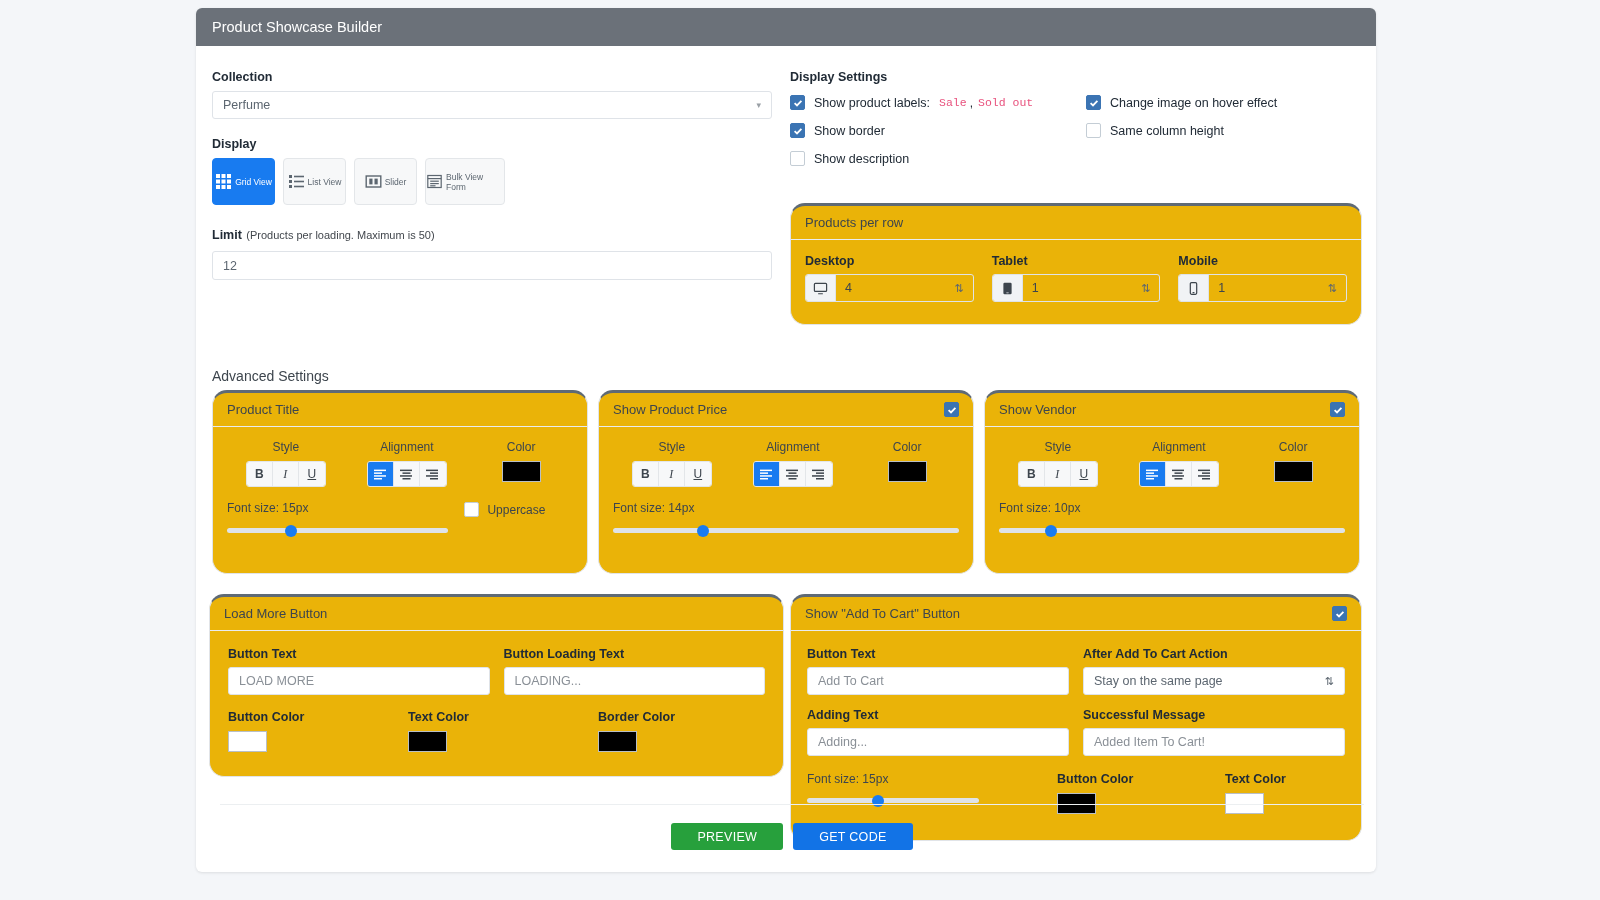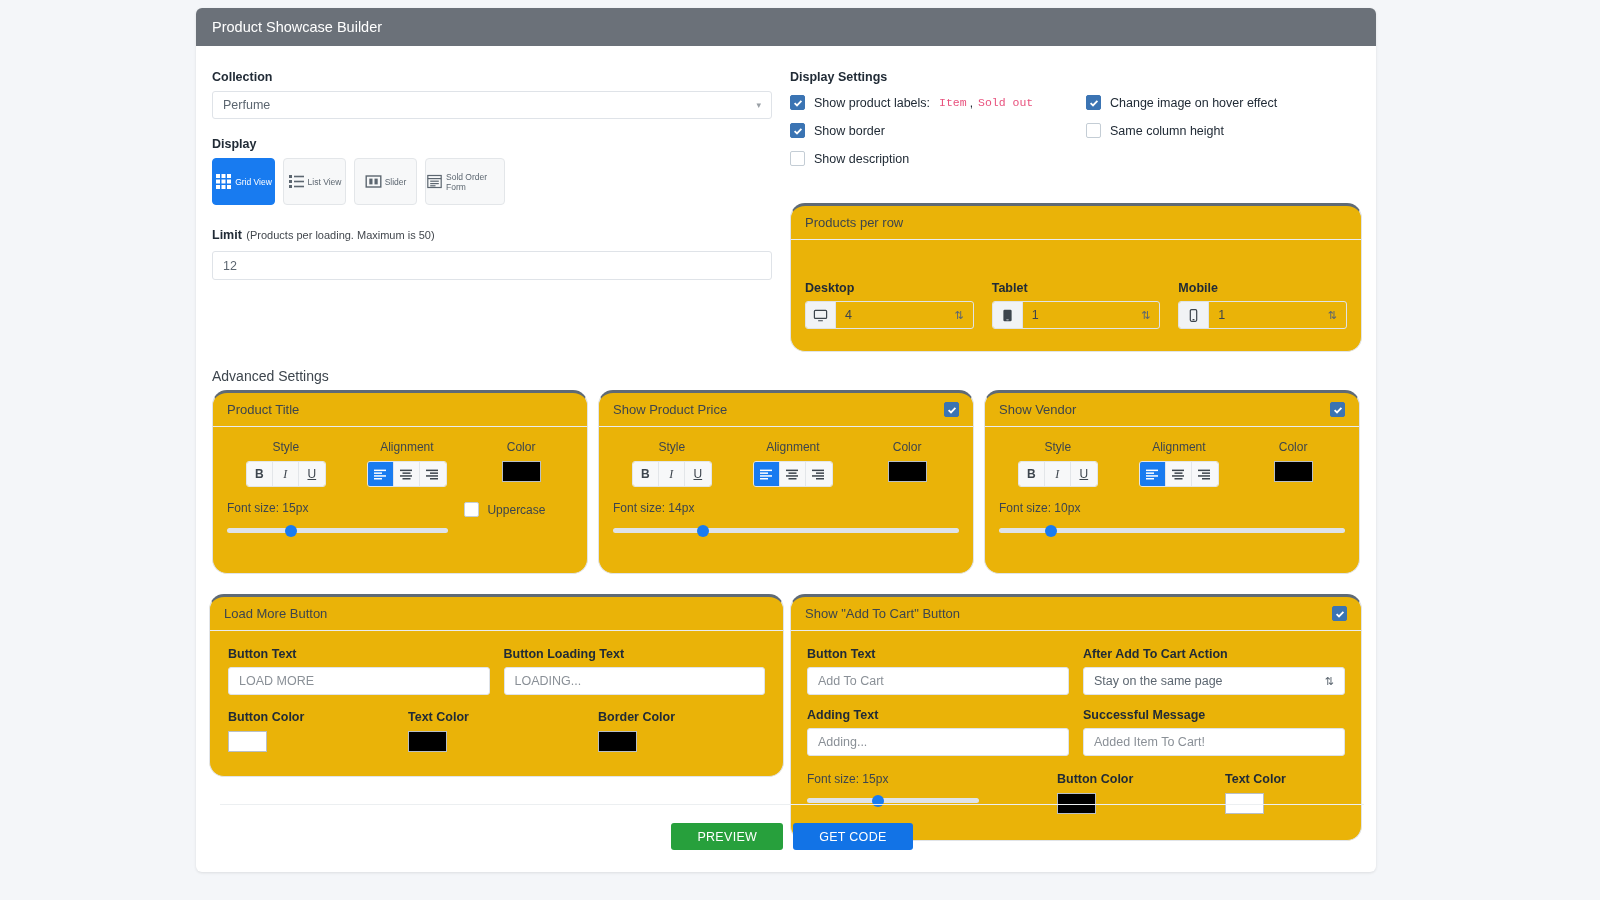--- a/index.html
+++ b/index.html
@@ -61,21 +61,21 @@
   .tag{ font-family:"Liberation Mono", monospace; color:#e8517d; font-size:11.5px; }
 
   
   .panel{ border:1px solid #e1e4e8; border-top:3px solid #5f6a75; border-radius:15px; background:#eab308; }
   .panel-head{ padding:9px 14px; border-bottom:1px solid #e9ecef;
      font-size:13px; color:#3d454d; display:flex; align-items:center; }
   .panel-head .hcb{ margin-left:auto; }
   .panel-body{ padding:13px 14px 15px; }
 
   
-  .ppr-grid{ display:flex; gap:18px;margin-top:27px; }
+  .ppr-grid{ display:flex; gap:18px; }
   .ppr-col{ flex:1; }
   .ppr-sel{ display:flex; height:28px; border:1px solid #dfe3e8; border-radius:3px; margin-top:6px; overflow:hidden; }
   .ppr-ico{ width:30px; background:#f1f3f5; border-right:1px solid #dfe3e8;
             display:flex; align-items:center; justify-content:center; }
   .ppr-val{ flex:1; display:flex; align-items:center; padding:0 9px; font-size:12.5px; color:#3d454d; }
   .spin{ margin-left:auto; padding-right:9px; display:flex; align-items:center; color:#5c6670; font-size:11px; }
 
   
   .adv-title{ font-size:14px; color:#3d454d; margin:0 0 6px 0; }
   .cards3{ display:flex; gap:10px; }
@@ -172,21 +172,21 @@
         <div class="disp-btn wide">
           <span>
             <svg width="17" height="17" viewBox="0 0 17 17" fill="none" stroke="currentColor" stroke-width="1.2">
               <rect x="1.8" y="2.5" width="13.4" height="12"></rect>
               <line x1="1.8" y1="5.6" x2="15.2" y2="5.6"></line>
               <line x1="4.2" y1="8.2" x2="12.8" y2="8.2"></line>
               <line x1="4.2" y1="10.6" x2="12.8" y2="10.6"></line>
               <line x1="4.2" y1="12.8" x2="9.5" y2="12.8"></line>
             </svg>
           </span>
-          <span>Sold Order Form</span>
+          <span>Bulk View Form</span>
         </div>
       </div>
 
       <div style="margin-top:20px;">
         <span class="lbl-bold">Limit</span>
         <span class="lbl-sub">(Products per loading. Maximum is 50)</span>
       </div>
       <div class="field" style="margin-top:8px;height:29px;">
         <span>12</span>
       </div>
@@ -198,21 +198,21 @@
       <div style="display:flex; margin-top:11px;">
         <div style="width:296px;">
 
           <div class="cbrow">
             <span class="cb on">
               <svg width="10" height="10" viewBox="0 0 10 10" fill="none" stroke="#fff" stroke-width="1.8">
                   <path d="M1.6 5.1 4 7.4 8.4 2.8"></path>
                 </svg>
             </span>
             <span>Show product labels:</span>
-            <span class="tag">Item</span>
+            <span class="tag">Sale</span>
             <span style="margin-left:-6px;color:#212b36;font-size:12px;">,</span>
             <span class="tag" style="margin-left:-4px;">Sold out</span>
           </div>
 
           <div class="cbrow">
             <span class="cb on">
               <svg width="10" height="10" viewBox="0 0 10 10" fill="none" stroke="#fff" stroke-width="1.8">
                   <path d="M1.6 5.1 4 7.4 8.4 2.8"></path>
                 </svg>
             </span>

